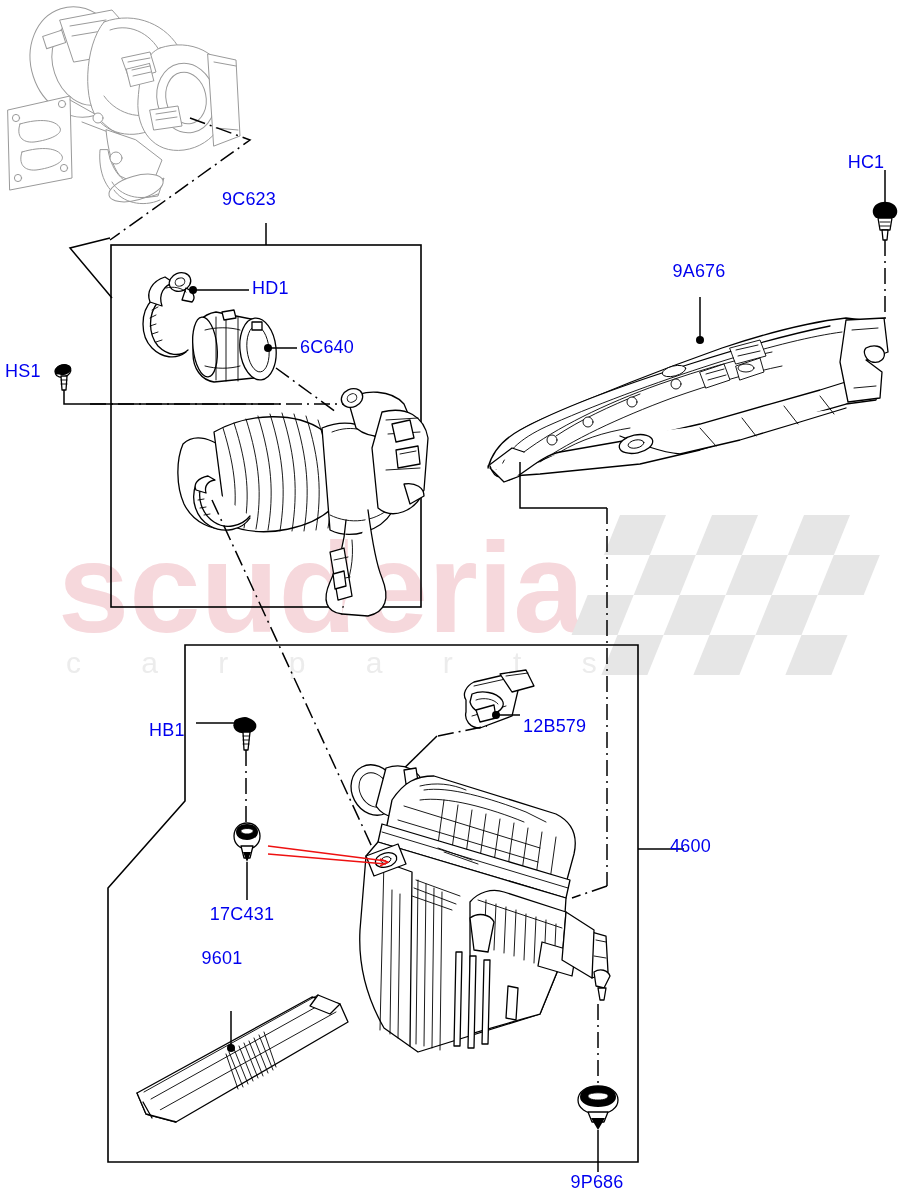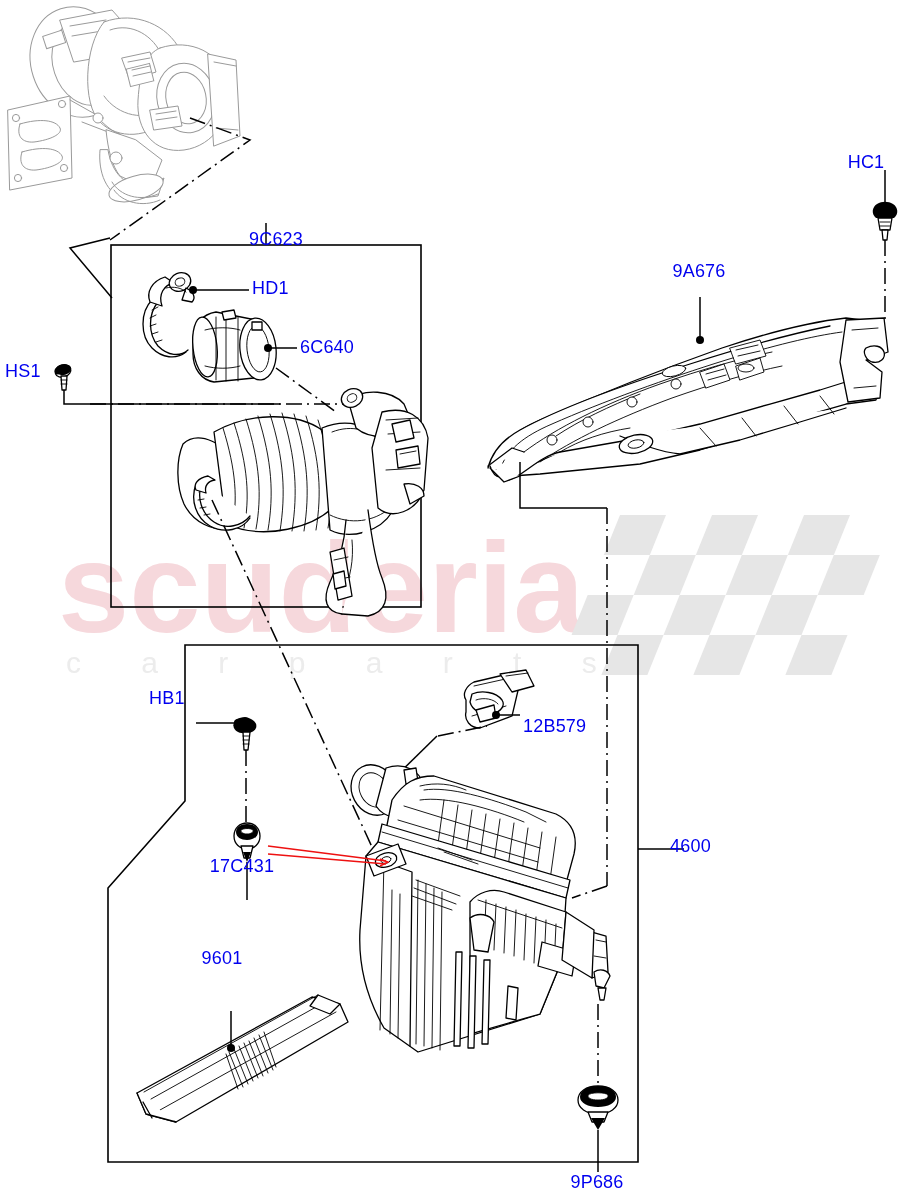--- a/index.html
+++ b/index.html
@@ -434,25 +434,25 @@
       <path class="solidblk" d="M591 1118 L605 1118 L598 1130 Z"></path>
     </g>
     <g>
       <path class="lead" d="M598 1130 L598 1172"></path>
       <path class="dashdot" d="M598 1004 L598 1086"></path>
     </g>
 
   </svg>
 
   <div class="lbl" style="left:866px;top:152px;transform:translateX(-50%);">HC1</div>
-  <div class="lbl" style="left:276px;top:210px;transform:translate(-50%,-100%);margin-top:40px;">9C623</div>
+  <div class="lbl" style="left:249px;top:210px;transform:translate(-50%,-100%);">9C623</div>
   <div class="lbl" style="left:699px;top:282px;transform:translate(-50%,-100%);">9A676</div>
   <div class="lbl" style="left:252px;top:278px;">HD1</div>
   <div class="lbl" style="left:300px;top:337px;">6C640</div>
   <div class="lbl" style="left:5px;top:361px;">HS1</div>
   <div class="lbl" style="left:523px;top:704px;margin-top:12px;">12B579</div>
-  <div class="lbl" style="left:149px;top:688px;text-align:right;">HB1</div>
+  <div class="lbl" style="left:149px;top:720px;text-align:right;">HB1</div>
   <div class="lbl" style="left:670px;top:836px;">4600</div>
-  <div class="lbl" style="left:242px;top:856px;transform:translateX(-50%);">17C431</div>
+  <div class="lbl" style="left:242px;top:904px;transform:translateX(-50%);">17C431</div>
   <div class="lbl" style="left:222px;top:948px;transform:translateX(-50%);">9601</div>
   <div class="lbl" style="left:597px;top:1172px;transform:translateX(-50%);">9P686</div>
 
 </div>
 
 </body></html>

